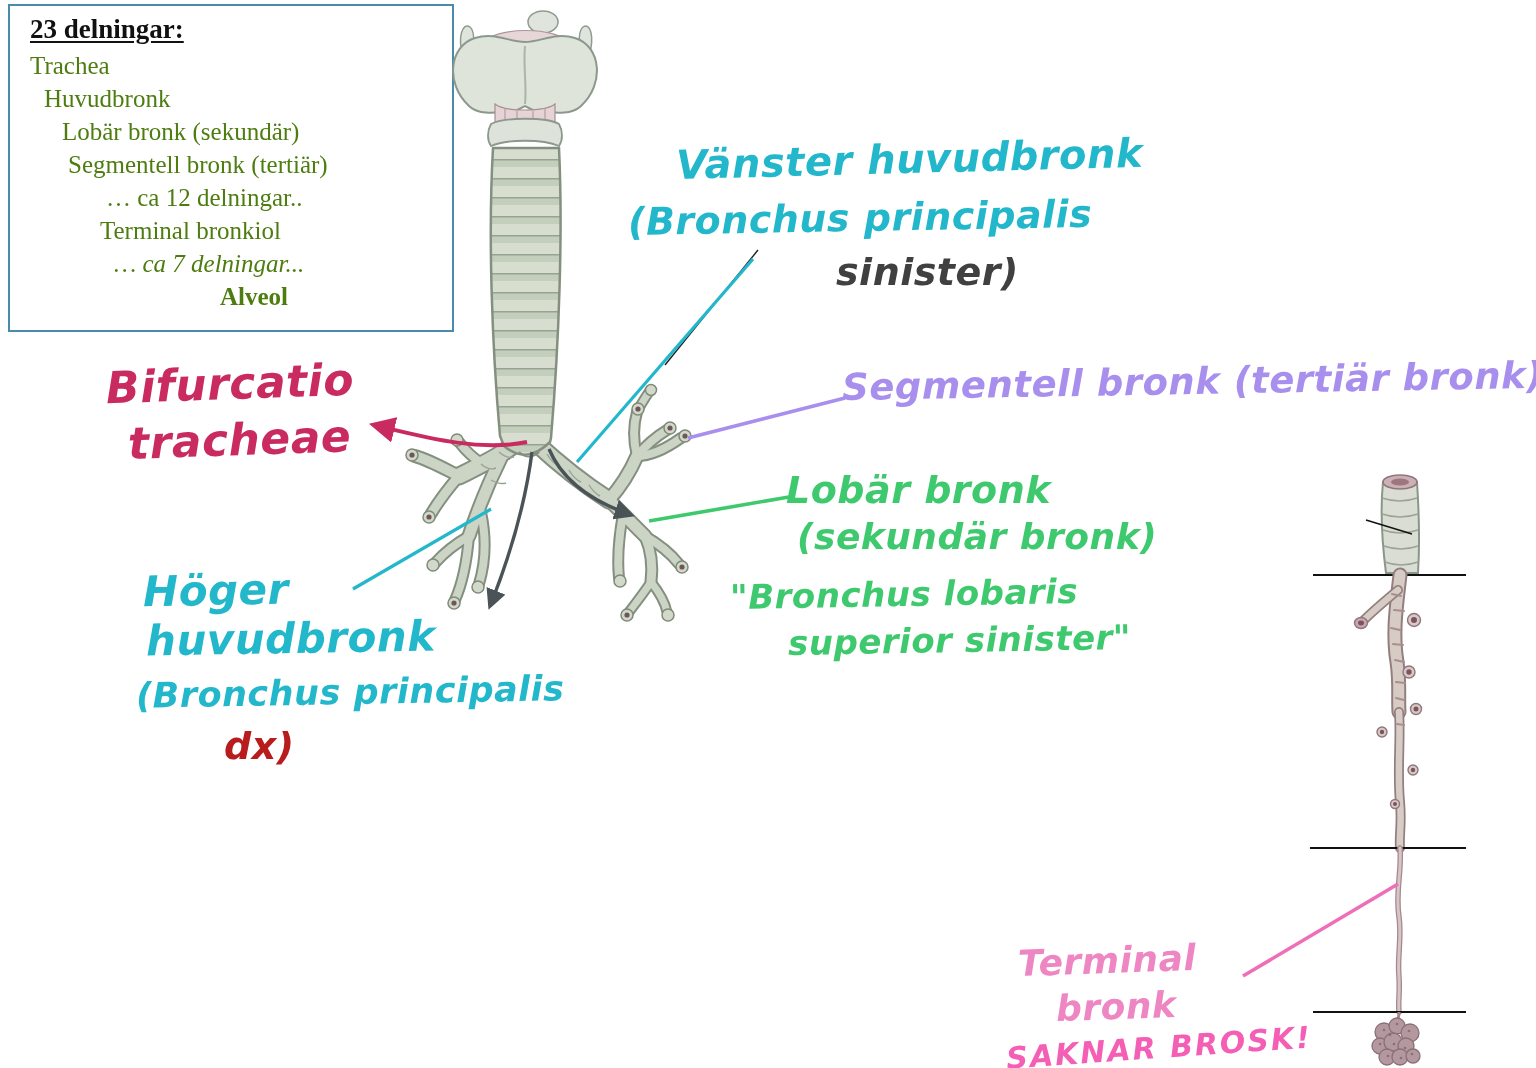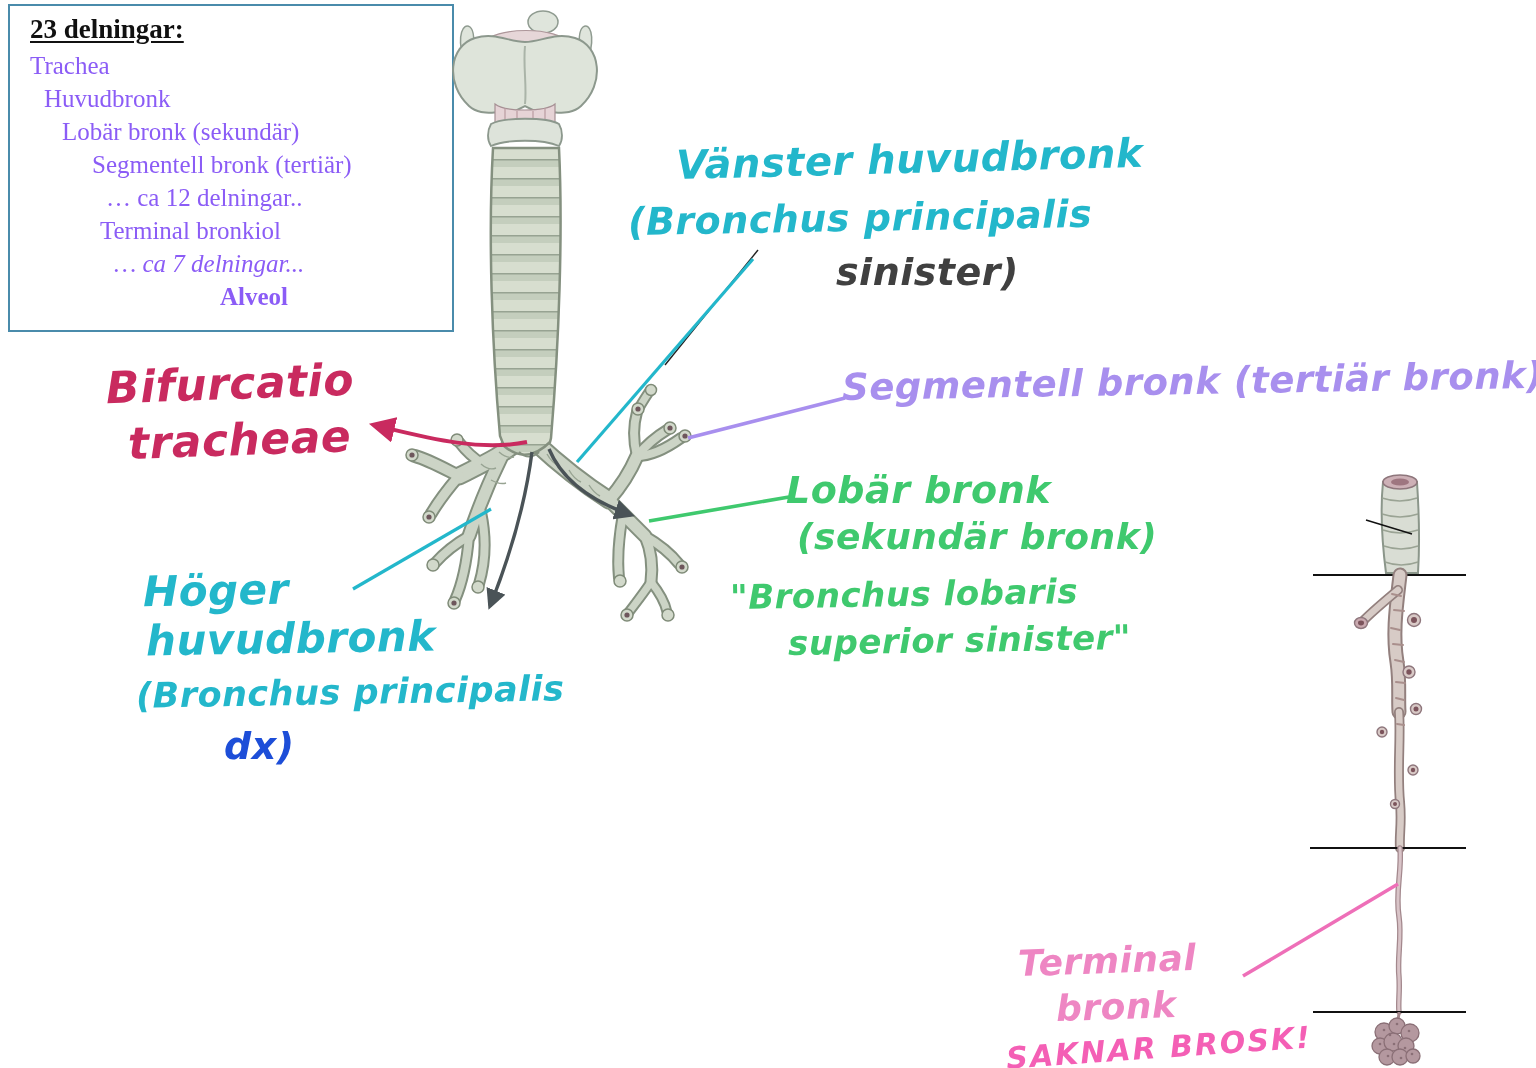--- a/index.html
+++ b/index.html
@@ -3,39 +3,39 @@
 <meta charset="utf-8">
 <style>
   html,body{margin:0;padding:0;background:#ffffff;}
   #canvas{position:relative;width:1536px;height:1068px;background:#ffffff;overflow:hidden;
           font-family:"Liberation Sans",sans-serif;text-align:right;}
   
   #info-box{position:absolute;left:8px;top:4px;width:446px;height:328px;
             border:2px solid #4a8bab;background:#ffffff;box-sizing:border-box;}
   #info-box .title{position:absolute;left:20px;top:8px;font-family:"Liberation Serif",serif;
             font-size:27px;font-weight:bold;text-decoration:underline;text-underline-offset:3px;color:#111;}
-  .info-line{position:absolute;font-family:"Liberation Serif",serif;font-size:25px;color:#8b5cf6;white-space:nowrap;}
+  .info-line{position:absolute;font-family:"Liberation Serif",serif;font-size:25px;color:#4d7c0f;white-space:nowrap;}
   
   .hw{position:absolute;font-family:"DejaVu Sans",sans-serif;font-weight:600;font-style:italic;
       white-space:nowrap;letter-spacing:0.5px;}
   .caps{letter-spacing:2px;}
   svg{position:absolute;}
   #overlay{pointer-events:none;}
 </style>
 </head>
 <body>
 
 <div id="canvas">
 
   <div id="info-box">
     <div class="title">23 delningar:</div>
     <div class="info-line" style="left:20px; top:46px;">Trachea</div>
     <div class="info-line" style="left:34px; top:79px;">Huvudbronk</div>
     <div class="info-line" style="left:52px; top:112px;">Lobär bronk (sekundär)</div>
-    <div class="info-line" style="left:82px; top:145px;">Segmentell bronk (tertiär)</div>
+    <div class="info-line" style="left:58px; top:145px;">Segmentell bronk (tertiär)</div>
     <div class="info-line" style="left:96px; top:178px;">… ca 12 delningar..</div>
     <div class="info-line" style="left:90px; top:211px;">Terminal bronkiol</div>
     <div class="info-line" style="left:104px;top:244px;font-style:italic;">… ca 7 delningar...</div>
     <div class="info-line" style="left:210px;top:277px;font-weight:bold;">Alveol</div>
   </div>
 
   <svg id="trachea-art" style="left:383px;top:6px;" width="350" height="630" viewBox="0 0 350 630">
     <defs>
       <pattern id="rings" patternUnits="userSpaceOnUse" x="0" y="9" width="90" height="19">
         <rect width="90" height="19" fill="#d7decf"></rect>
@@ -272,19 +272,19 @@
   <div class="hw" style="left: 128px; top: 414px; font-size: 44px; transform: rotate(-2deg); color: rgb(201, 42, 95);">tracheae</div>
 
   <div class="hw" style="left: 797px; top: 516px; font-size: 36px; color: rgb(63, 201, 110);">(sekundär bronk)</div>
   <div class="hw" style="left: 786px; top: 468px; font-size: 38px; color: rgb(63, 201, 110);">Lobär bronk</div>
   <div class="hw" style="left: 730px; top: 574px; font-size: 34px; transform: rotate(-1deg); color: rgb(63, 201, 110);">"Bronchus lobaris</div>
   <div class="hw" style="left: 788px; top: 620px; font-size: 34px; transform: rotate(-1deg); color: rgb(63, 201, 110);">superior sinister"</div>
 
   <div class="hw" style="left: 143px; top: 566px; font-size: 42px; transform: rotate(-1deg); color: rgb(35, 183, 203);">Höger</div>
   <div class="hw" style="left: 146px; top: 614px; font-size: 42px; transform: rotate(-1deg); color: rgb(35, 183, 203);">huvudbronk</div>
   <div class="hw" style="left: 136px; top: 672px; font-size: 35px; transform: rotate(-1deg); color: rgb(35, 183, 203);">(Bronchus principalis</div>
-  <div class="hw" style="left: 224px; top: 724px; font-size: 38px; color: #1d4ed8;">dx)</div>
+  <div class="hw" style="left: 224px; top: 724px; font-size: 38px; color: #b91c1c;">dx)</div>
 
   <div class="hw" style="left: 1018px; top: 940px; font-size: 36px; transform: rotate(-2deg); color: rgb(238, 134, 195);">Terminal</div>
   <div class="hw" style="left: 1056px; top: 986px; font-size: 36px; transform: rotate(-2deg); color: rgb(238, 134, 195);">bronk</div>
   <div class="hw caps" style="left: 1006px; top: 1030px; font-size: 30px; transform: rotate(-4deg); color: rgb(244, 95, 181);">SAKNAR BROSK!</div>
 
 </div>
 
 </body></html>

